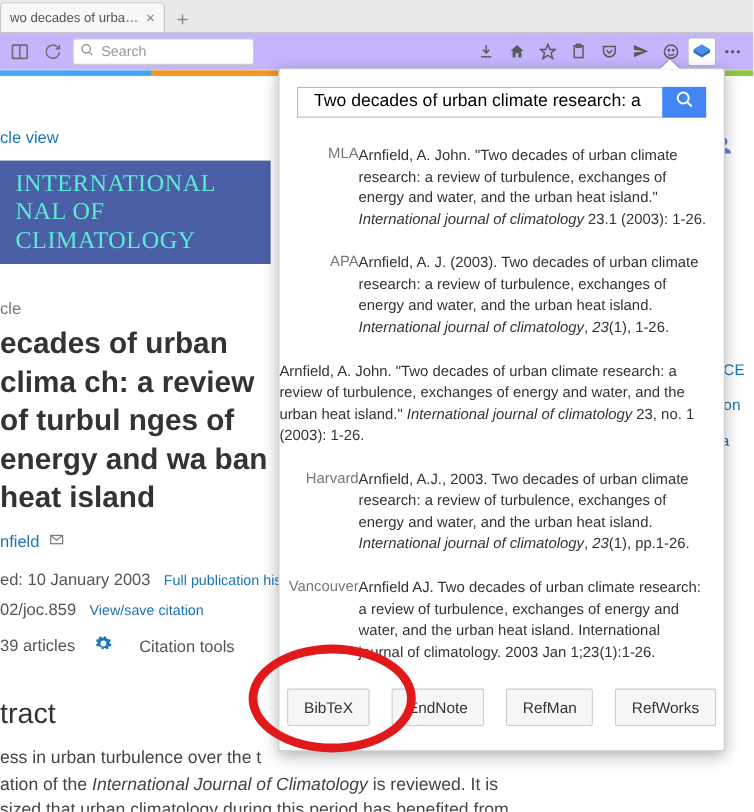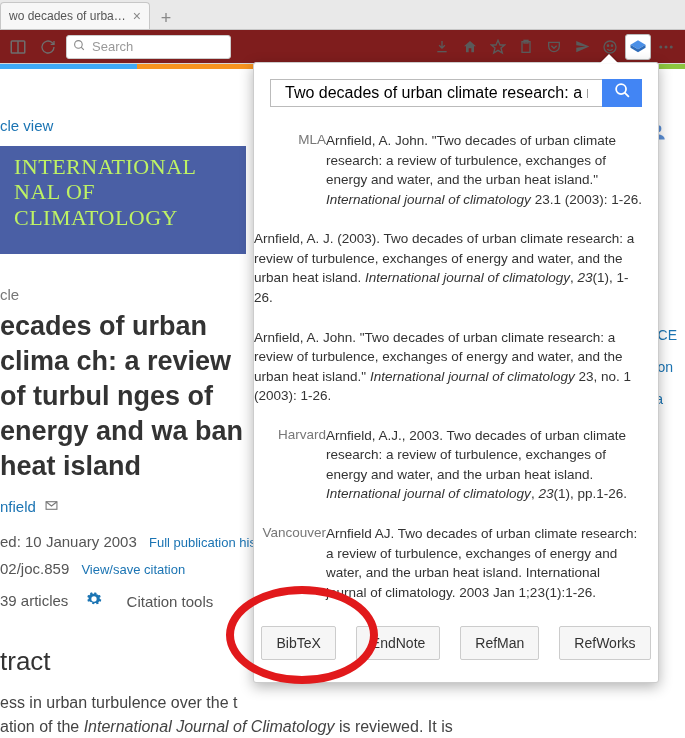--- a/index.html
+++ b/index.html
@@ -35,21 +35,21 @@
   }
   .tab span.title { white-space: nowrap; overflow: hidden; text-overflow: ellipsis; flex:1; }
   .tab .close { margin-left:6px; color:#888; font-size:14px; }
   .tab-plus {
     width: 24px; height: 22px;
     display:flex; align-items:center; justify-content:center;
     font-size:18px; color:#888; margin-left:4px;
   }
   .toolbar {
     height: 34px;
-    background:#7f1d1d;
+    background:#c4b5fd;
     border-bottom:1px solid #d6d6d6;
     display:flex;
     align-items:center;
     padding:0 6px;
     gap:6px;
     justify-content:flex-end;
   }
   .tb-icon {
     width:24px;height:24px;display:flex;align-items:center;justify-content:center;
     color:#6e6e6e;font-size:16px;
@@ -88,23 +88,23 @@
     padding-left:0;
     position:relative;
   }
   .breadcrumb {
     color:#1b74b3;
     font-size:15px;
     padding:48px 0 12px 0;
   }
   .banner {
     background:#4a5fa5;
-    color:#bef264;
+    color:#5eead4;
     font-family:"Times New Roman", serif;
-    padding:8px 14px 24px 14px;
+    padding:8px 14px 10px 14px;
     width:246px;
     font-size:22px;
     line-height:1.15;
     letter-spacing:0.5px;
   }
   .label-article {
     color:#777;
     font-size:15px;
     margin-top:32px;
   }
@@ -424,20 +424,21 @@
         </svg>
     </button>
   </div>
 
   <div class="cite-table">
     <div class="cite-row-item">
       <div class="style">MLA</div>
       <div class="body"><span>Arnfield, A. John. "Two decades of urban climate research: a review of turbulence, exchanges of energy and water, and the urban heat island." </span><span class="it">International journal of climatology</span><span> 23.1 (2003): 1-26.</span></div>
     </div>
     <div class="cite-row-item">
+      <div class="style">APA</div>
       <div class="body"><span>Arnfield, A. J. (2003). Two decades of urban climate research: a review of turbulence, exchanges of energy and water, and the urban heat island. </span><span class="it">International journal of climatology</span><span>, </span><span class="it">23</span><span>(1), 1-26.</span></div>
     </div>
     <div class="cite-row-item">
       <div class="body"><span>Arnfield, A. John. "Two decades of urban climate research: a review of turbulence, exchanges of energy and water, and the urban heat island." </span><span class="it">International journal of climatology</span><span> 23, no. 1 (2003): 1-26.</span></div>
     </div>
     <div class="cite-row-item">
       <div class="style">Harvard</div>
       <div class="body"><span>Arnfield, A.J., 2003. Two decades of urban climate research: a review of turbulence, exchanges of energy and water, and the urban heat island. </span><span class="it">International journal of climatology</span><span>, </span><span class="it">23</span><span>(1), pp.1-26.</span></div>
     </div>
     <div class="cite-row-item">

